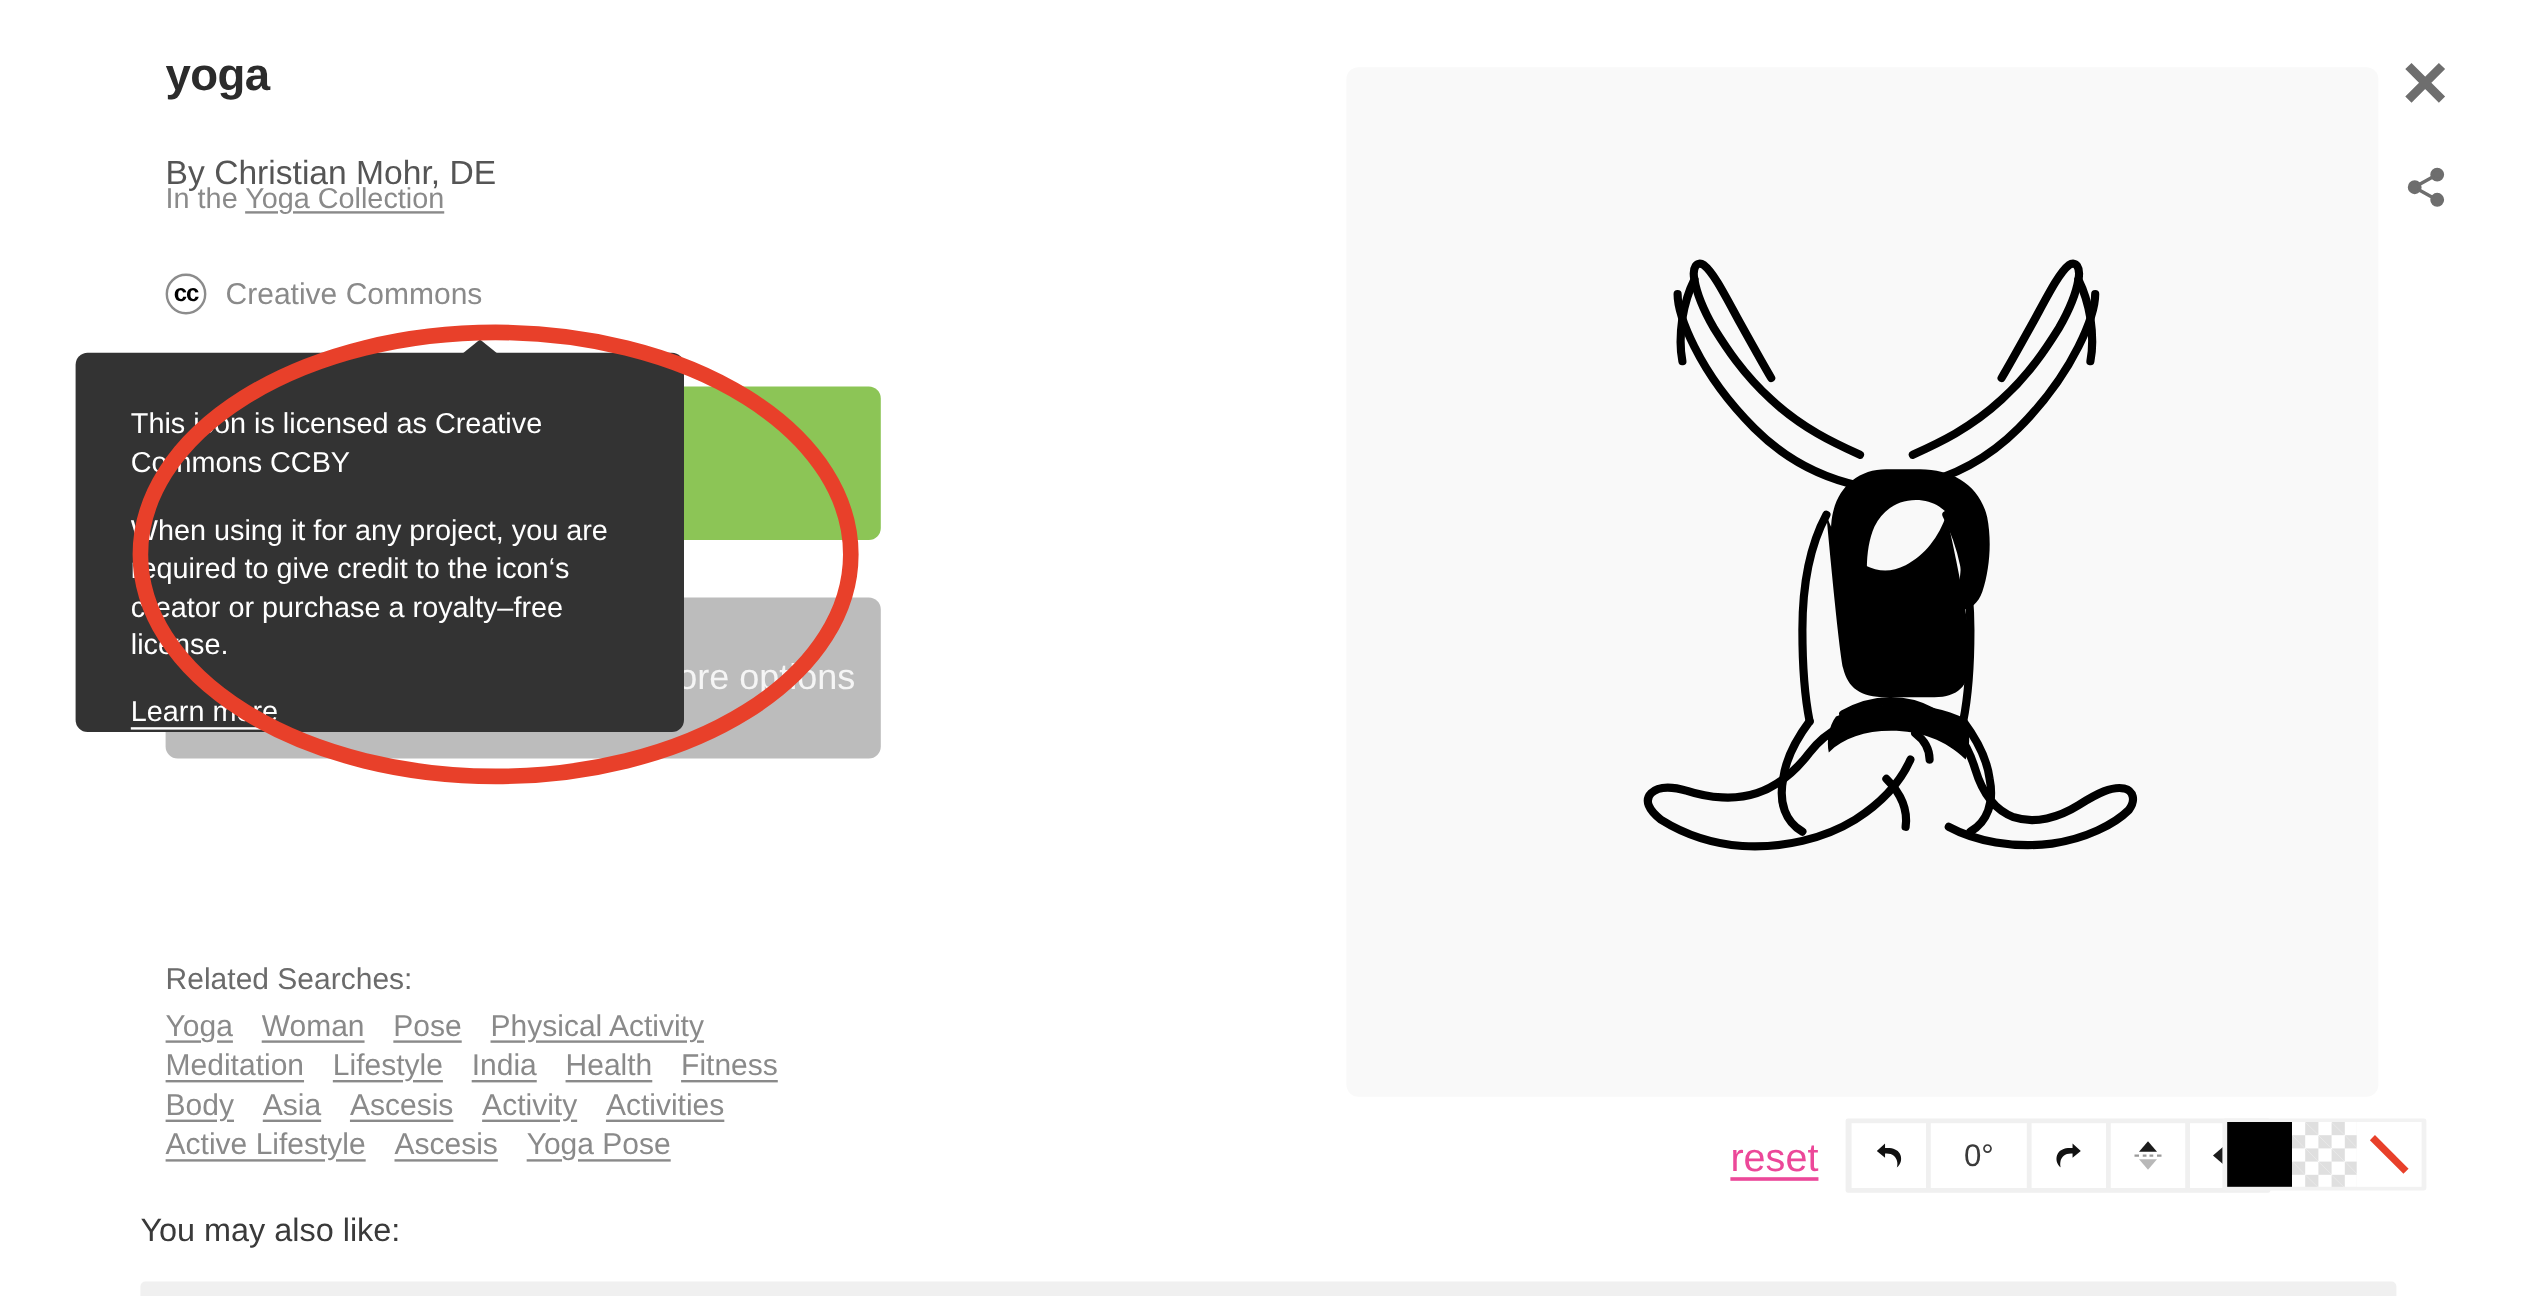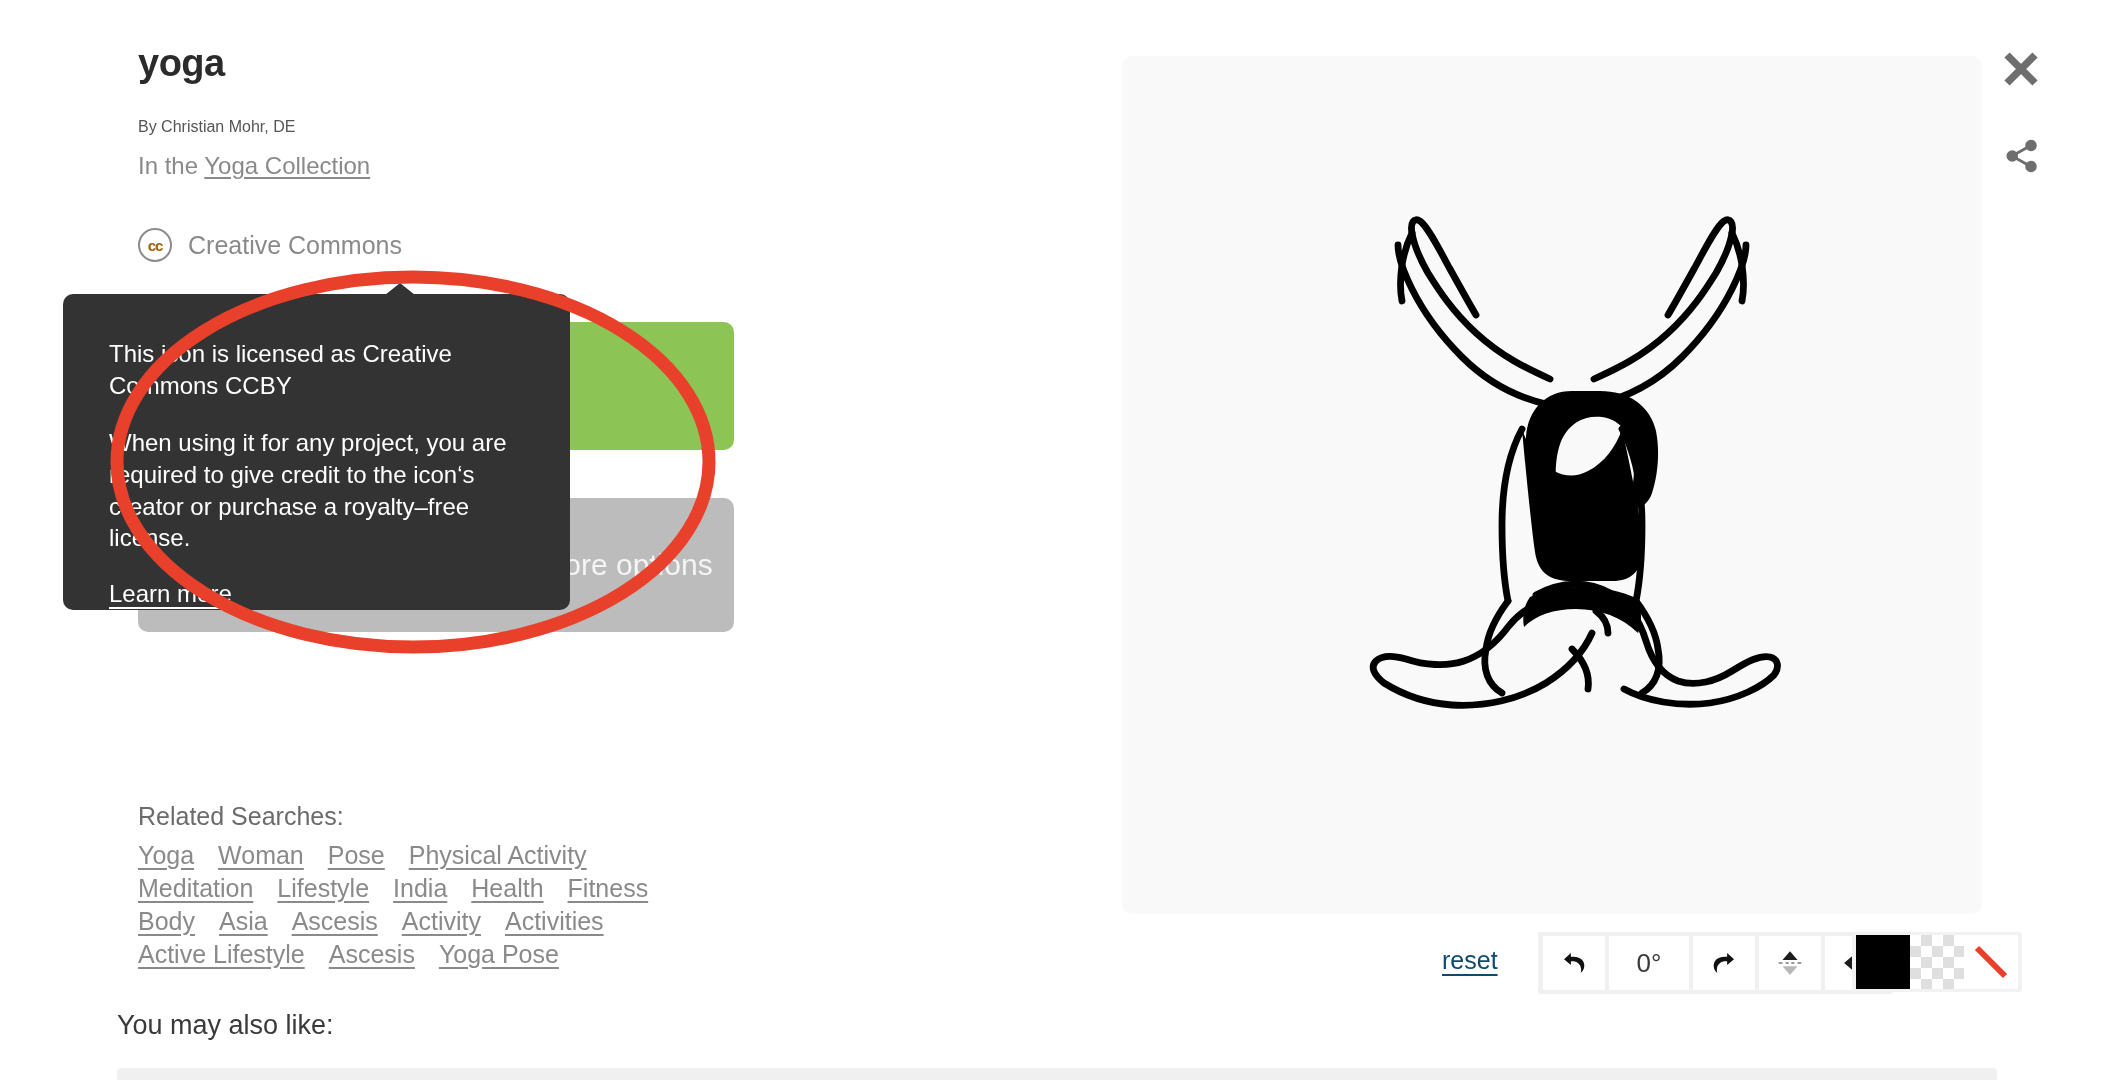--- a/index.html
+++ b/index.html
@@ -14,42 +14,42 @@
   
   .left-col { position: absolute; left: 138px; top: 0; width: 780px; height: 1080px; }
 
   .icon-title {
     position: absolute; left: 0; top: 42px;
     font-size: 38px; font-weight: bold; color: #2b2b2b;
     letter-spacing: -0.5px;
   }
 
   .author-line {
-    position: absolute; left: 0; top: 118px;
-    font-size: 16px; color: #555; white-space: nowrap;
+    position: absolute; left: 0; top: 128px;
+    font-size: 28px; color: #555; white-space: nowrap;
   }
   .collection-line {
     position: absolute; left: 0; top: 152px;
     font-size: 24px; color: #8a8a8a; white-space: nowrap;
   }
   .collection-link {
     color: #8a8a8a; text-decoration: underline;
     text-underline-offset: 3px;
     text-align: center;
   }
 
   .license-row {
     position: absolute; left: 0; top: 228px;
     display: flex; align-items: center; gap: 16px;
   }
   .cc-badge {
     width: 34px; height: 34px; border-radius: 50%;
     border: 2.5px solid #8c8c8c;
     display: flex; align-items: center; justify-content: center;
-    font-size: 15px; font-weight: bold; color: #a16207;
+    font-size: 20px; font-weight: bold; color: #000000;
     letter-spacing: -1px; line-height: 1; flex: 0 0 auto;
   }
   .license-label { font-size: 25px; color: #8a8a8a; text-align: center; }
 
   
   .btn-download {
     position: absolute; left: 0; top: 322px;
     width: 596px; height: 128px; border-radius: 10px;
     background: #8cc556; border: none; cursor: pointer;
     color: #fff; font-size: 30px; font-family: inherit;
@@ -136,21 +136,21 @@
   }
   .share-icon {
     position: absolute; left: 2004px; top: 138px;
     width: 36px; height: 36px; cursor: pointer;
   }
 
   
   .toolbar { position: absolute; left: 1122px; top: 932px; width: 880px; height: 60px; }
   .reset-link {
     position: absolute; left: 320px; top: 14px;
-    font-size: 25px; color: #0c4a6e; text-decoration: underline;
+    font-size: 33px; color: #ec4899; text-decoration: underline;
     text-underline-offset: 5px; cursor: pointer;
   }
   .rot-group {
     position: absolute; left: 416px; top: 0;
     display: flex; background: #f0f0f0; padding: 4px 5px; gap: 4px;
     border-radius: 2px; align-items: stretch;
   }
   .rot-btn {
     width: 62px; height: 54px; background: #ffffff; border: none;
     display: flex; align-items: center; justify-content: center;

